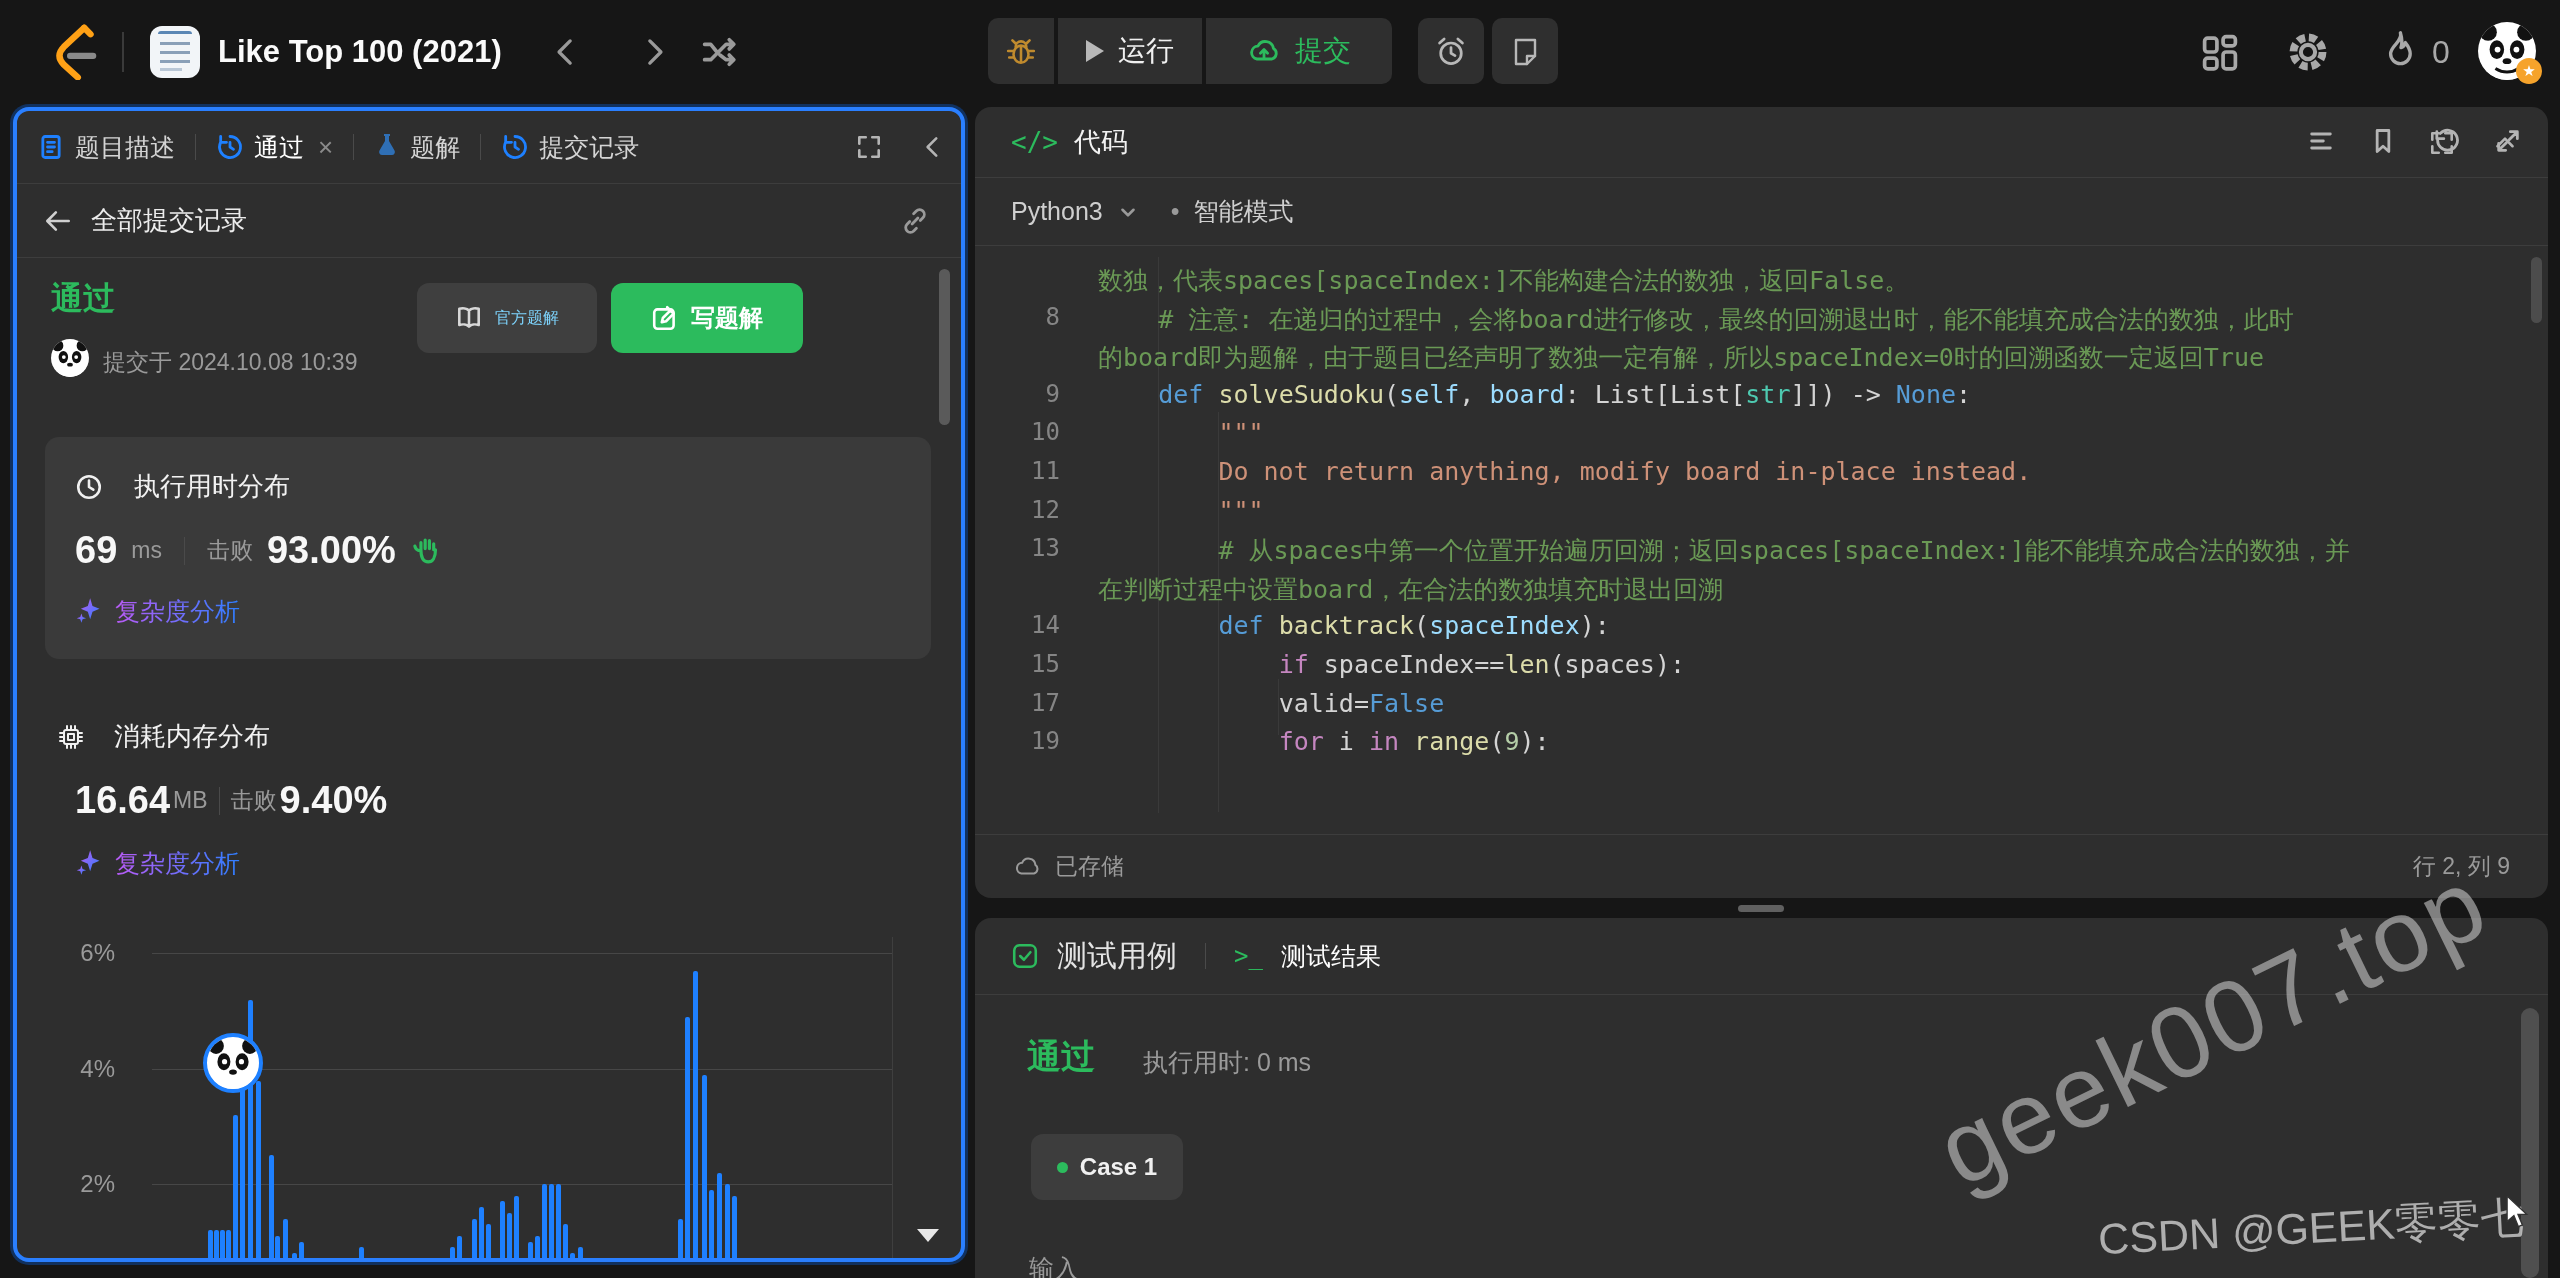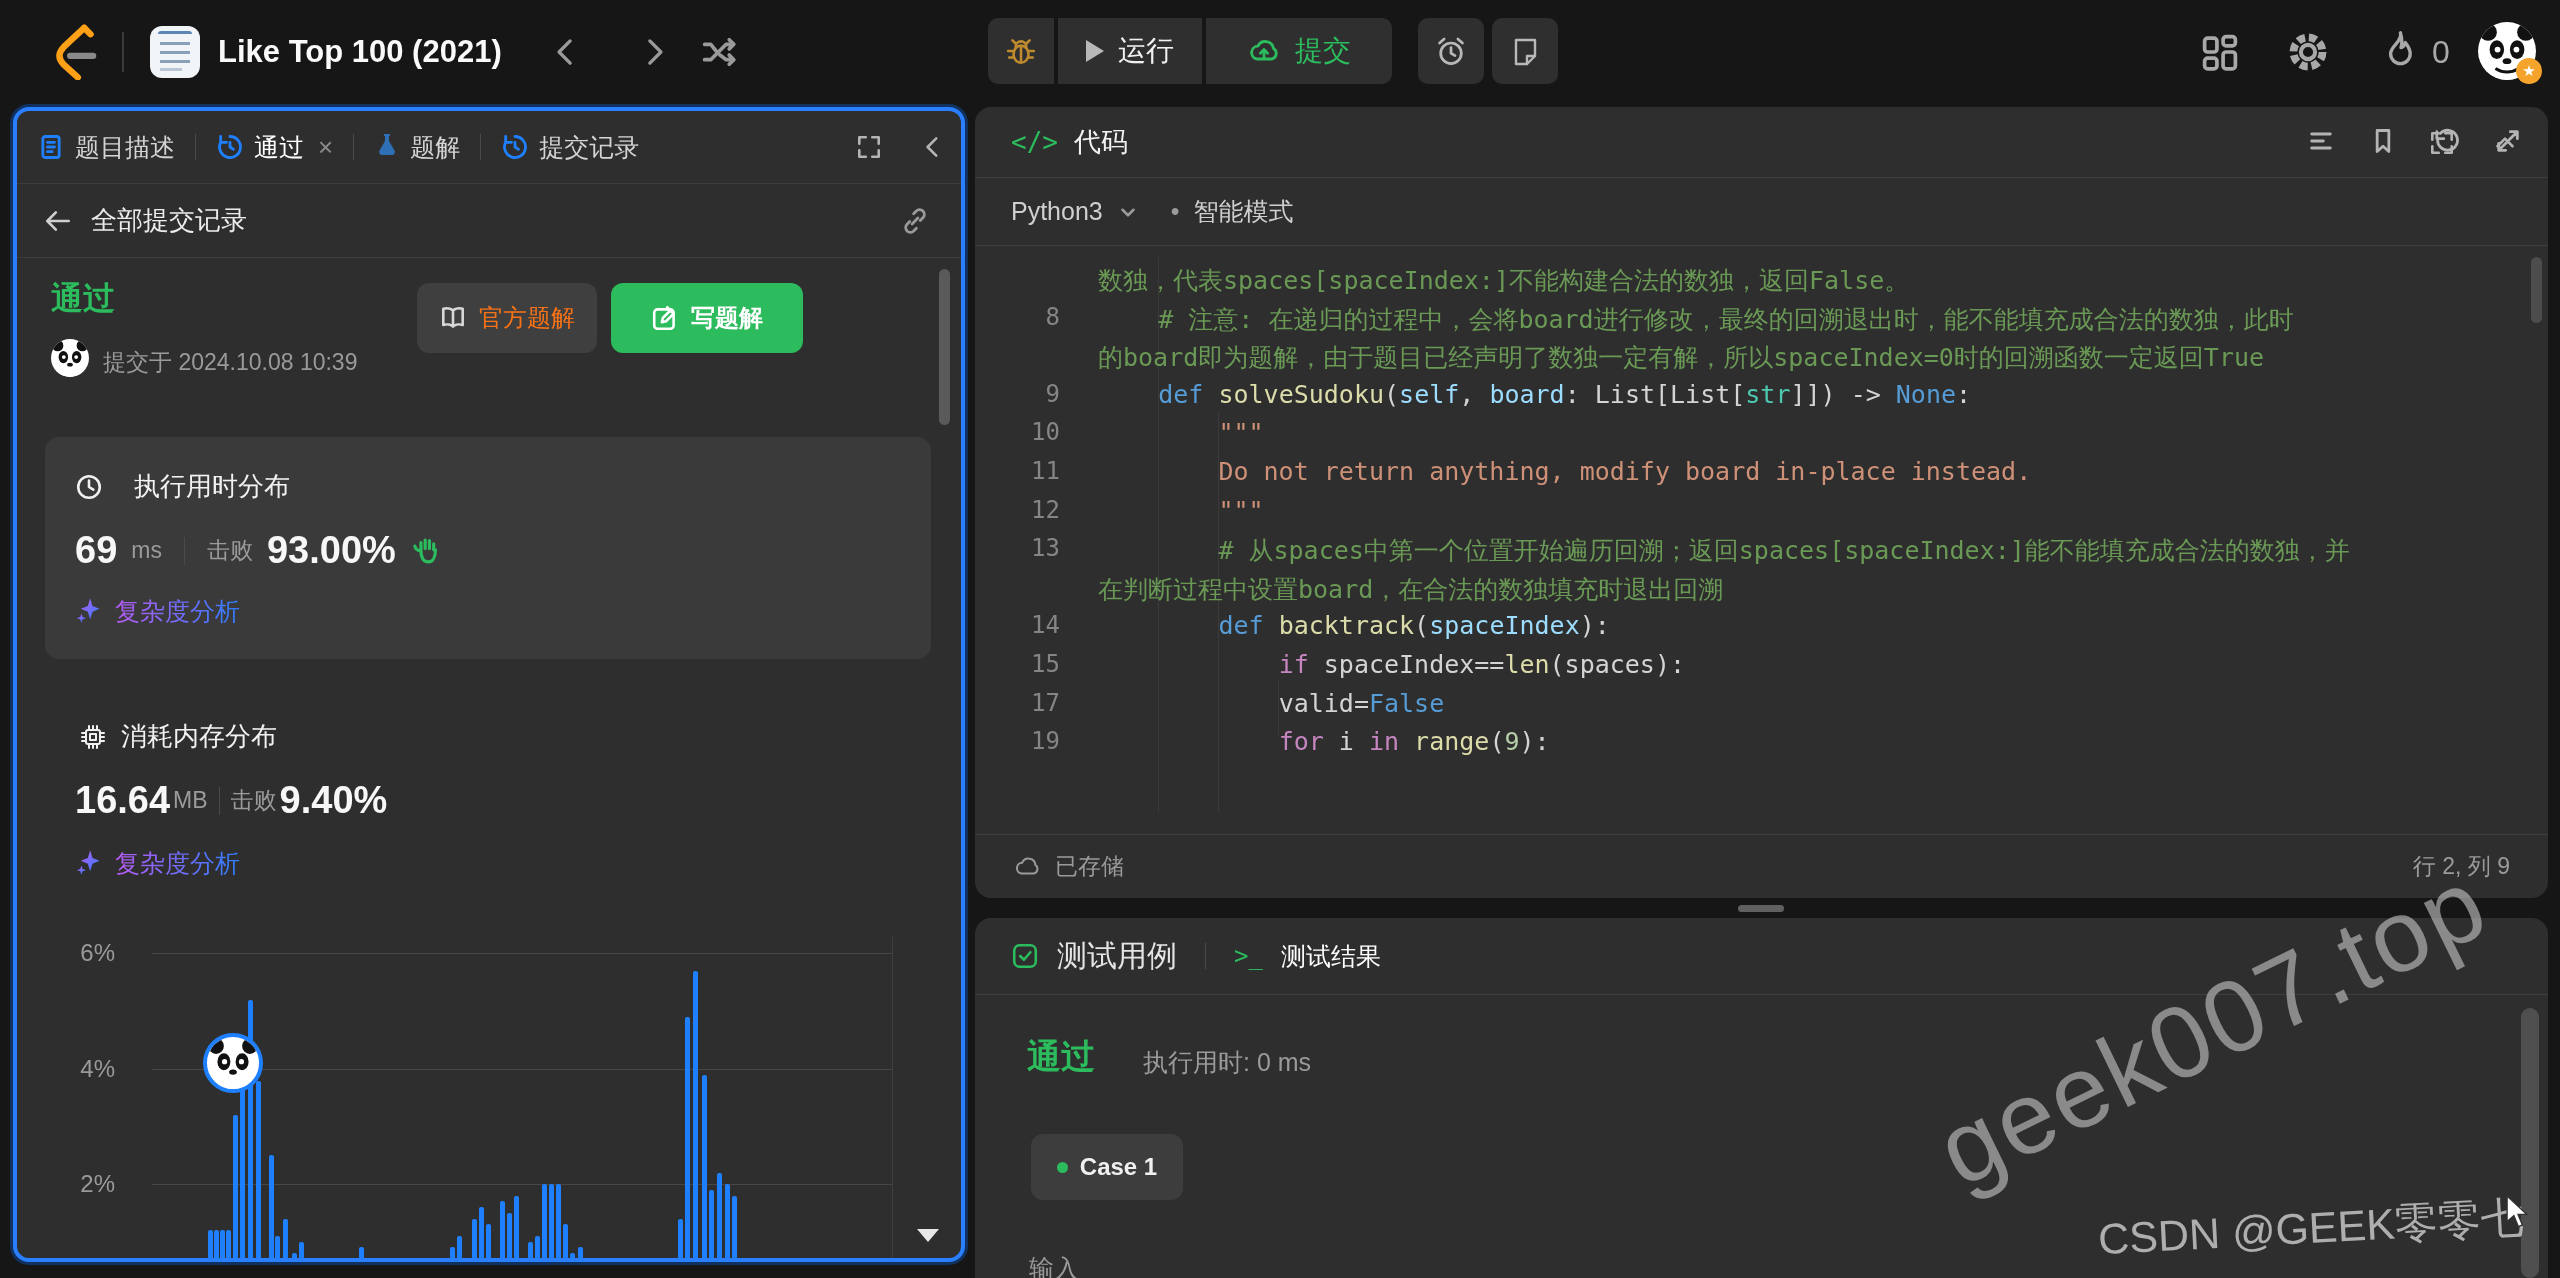--- a/index.html
+++ b/index.html
@@ -211,21 +211,21 @@
         </svg>
     </span>
     <div class="abs gray" style="left:86px;top:90px;font-size:23px">提交于 2024.10.08 10:39</div>
 
     <div class="abs row" style="left:400px;top:26px;width:180px;height:70px;background:#3f3f3f;border-radius:12px;justify-content:center;gap:12px;cursor:pointer">
       <span style="color:#d8d8d8">
           <svg class="ic" width="28" height="28" viewBox="0 0 26 26">
             <path d="M13 6c-2-2-6-2.5-9-1.5v15c3-1 7-.5 9 1.5 2-2 6-2.5 9-1.5v-15C19 3.5 15 4 13 6v15"></path>
           </svg>
         </span>
-      <span style="font-size:24px;color:#f97316">官方题解</span>
+      <span style="font-size:16px;color:#7dd3fc">官方题解</span>
     </div>
     <div class="abs row" style="left:594px;top:26px;width:192px;height:70px;background:#2cbb5d;border-radius:12px;justify-content:center;gap:12px;cursor:pointer">
       <span style="color:#fff">
           <svg class="ic" width="28" height="28" viewBox="0 0 26 26">
             <rect x="3" y="5" width="18" height="18" rx="3"></rect>
             <path d="M15 3l6 6M10 17l1-4 7-7 3 3-7 7-4 1z"></path>
           </svg>
         </span>
       <span style="font-size:24px;color:#fff;font-weight:600">写题解</span>
     </div>
@@ -260,21 +260,21 @@
                   <stop offset="1" stop-color="#2e7eff"></stop>
                 </linearGradient>
               </defs>
               <path d="M13 2l2 6.5L21 11l-6 2.5L13 20l-2-6.5L5 11l6-2.5z" fill="url(#g1)"></path>
               <path d="M5.5 15l1 3 3 1-3 1-1 3-1-3-3-1 3-1z" fill="url(#g1)"></path>
             </svg></span>
         <span class="grad-text" style="font-size:25px">复杂度分析</span>
       </div>
     </div>
 
-    <div class="row" style="position:absolute;left:62px;top:462px;gap:14px">
+    <div class="row" style="position:absolute;left:40px;top:462px;gap:29px">
       <span style="color:#f0f0f0">
           <svg class="ic" width="28" height="28" viewBox="0 0 28 28" style="stroke-width:2">
             <rect x="7" y="7" width="14" height="14" rx="2"></rect>
             <rect x="11" y="11" width="6" height="6"></rect>
             <path d="M10 7V3M14 7V3M18 7V3M10 25v-4M14 25v-4M18 25v-4M7 10H3M7 14H3M7 18H3M25 10h-4M25 14h-4M25 18h-4"></path>
           </svg>
         </span>
       <span style="font-size:26px;color:#f2f2f2">消耗内存分布</span>
     </div>
     <div class="row" style="position:absolute;left:58px;top:522px;gap:3px">

